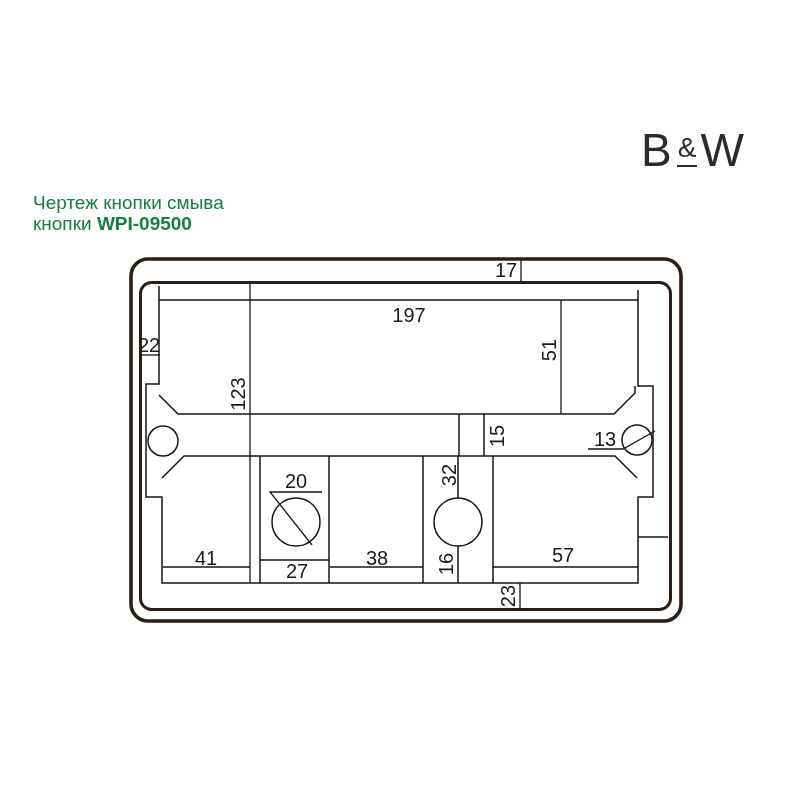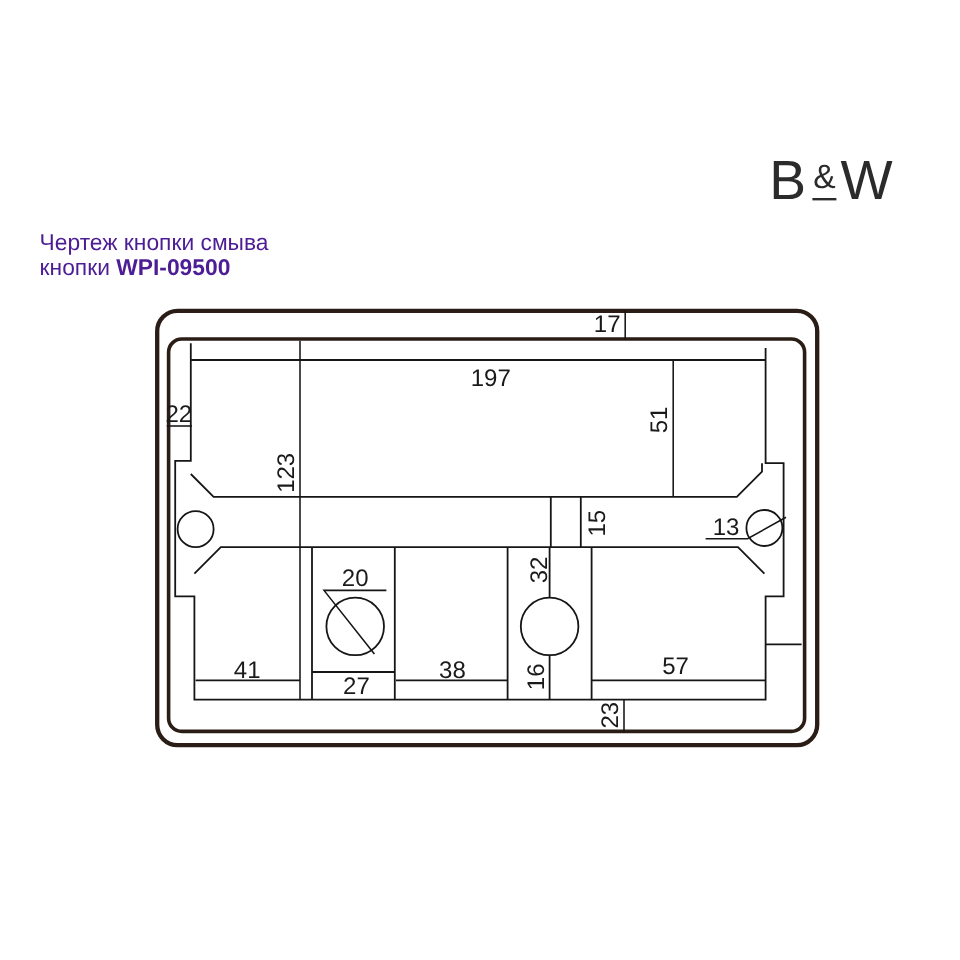--- a/index.html
+++ b/index.html
@@ -1,18 +1,18 @@
 <!DOCTYPE html>
 <html><head>
 <meta charset="utf-8">
 <style>
   html,body{margin:0;padding:0;background:#ffffff;}
   .page{position:relative;width:800px;height:800px;background:#ffffff;overflow:hidden;
         font-family:"Liberation Sans", sans-serif;color:#1a1a1a;}
-  .title-block{position:absolute;left:33px;top:192px;font-size:19px;line-height:21px;color:#4c1d95;}
+  .title-block{position:absolute;left:33px;top:192px;font-size:19px;line-height:21px;color:#15803d;}
   .title-block .series b{font-weight:bold;}
   .brand{position:absolute;left:641px;top:127px;display:flex;align-items:flex-start;color:#2b2b2b;}
   .brand .big{font-size:46px;line-height:1.0;font-weight:300;letter-spacing:1px;}
   .brand .amp-wrap{display:inline-block;margin:7px 3px 0 4px;border-bottom:2px solid #2b2b2b;
                    padding:0 1px 3px 1px;}
   .brand .amp{font-size:28px;line-height:1.0;font-weight:300;}
   svg text{font-family:"Liberation Sans", sans-serif;font-size:20px;fill:#1a1a1a;}
 </style>
 </head>
 <body>

